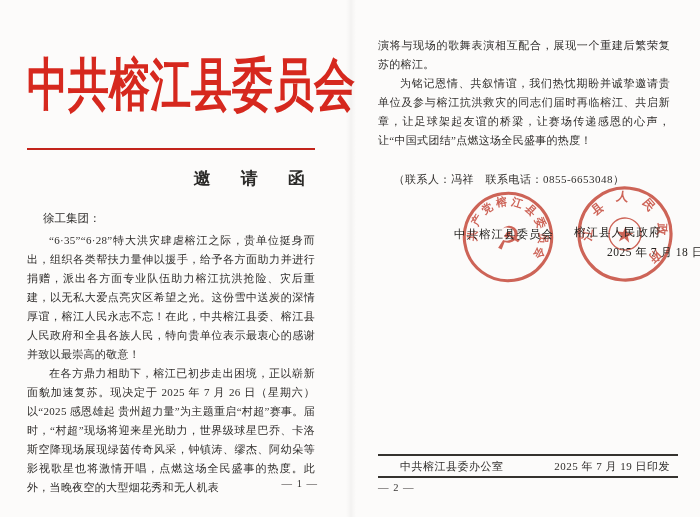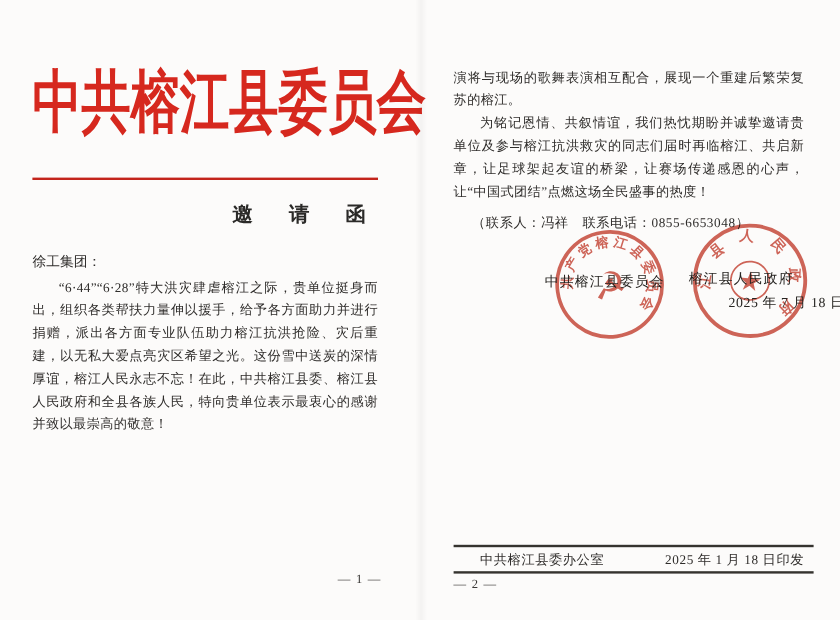--- a/index.html
+++ b/index.html
@@ -39,37 +39,37 @@
   .doc-title {
     margin-top:17px;
     text-align:right;
     font-size:17px;
     font-weight:600;
     letter-spacing:10px;
     text-indent:10px;
     color:#2b2a28;
     font-family:Liberation Mono, monospace;
   }
-  .salutation { margin-top:21px; font-size:11.5px; }
+  .salutation { margin-top:21px; font-size:11.5px;margin-left:16px; }
   .body-para {
     font-size:11px;
     line-height:19px;
     text-align:justify;
     text-indent:2em;
     letter-spacing:0.3px;
   }
   .para-gap { margin-top:5px; }
   .page-num-1 {
     position:absolute; right:32px; bottom:28px;
     font-size:10.5px; letter-spacing:1px; color:#3a3836;
   }
 
   
-  .cont-para { margin-top:56px; text-indent:0; }
-  .contact-line { margin-top:7px; font-size:11px; line-height:19px; text-indent:1.4em; letter-spacing:0.5px; }
+  .cont-para { margin-top:36px; text-indent:0; }
+  .contact-line { margin-top:20px; font-size:11px; line-height:19px; text-indent:1.4em; letter-spacing:0.5px; }
 
   .seal {
     position:absolute;
     mix-blend-mode:multiply;
     opacity:0.85;
   }
   .seal-ring { fill:none; stroke:#c84a3c; stroke-width:3.2; }
   .seal-text { fill:#c84a3c; font-size:11.5px; font-weight:600; font-family:"Liberation Serif","DejaVu Serif",serif; }
   .seal-text-wide { letter-spacing:3.2px; }
   .seal-text-sparse { font-size:12px; letter-spacing:13px; }
@@ -103,21 +103,22 @@
 <body>
 
 <div class="scan">
 
   <div class="page page-left">
     <div class="inner-l">
       <div class="agency-title">中共榕江县委员会</div>
       <div class="red-rule"></div>
       <div class="doc-title">邀 请 函</div>
       <div class="salutation">徐工集团：</div>
-      <p class="body-para para-gap">“6·44”“6·28”特大洪灾肆虐榕江之际，贵单位挺身而出，组织各类帮扶力量伸以援手，给予各方面助力并进行捐赠，派出各方面专业队伍助力榕江抗洪抢险、灾后重建，以无私大爱点亮灾区希望之光。这份雪中送炭的深情厚谊，榕江人民永志不忘！在此，中共榕江县委、榕江县人民政府和全县各族人民，特向贵单位表示最衷心的感谢并致以最崇高的敬意！</p>
+      <p class="body-para para-gap">“6·35”“6·28”特大洪灾肆虐榕江之际，贵单位挺身而出，组织各类帮扶力量伸以援手，给予各方面助力并进行捐赠，派出各方面专业队伍助力榕江抗洪抢险、灾后重建，以无私大爱点亮灾区希望之光。这份雪中送炭的深情厚谊，榕江人民永志不忘！在此，中共榕江县委、榕江县人民政府和全县各族人民，特向贵单位表示最衷心的感谢并致以最崇高的敬意！</p>
+      <p class="body-para">在各方鼎力相助下，榕江已初步走出困境，正以崭新面貌加速复苏。现决定于 2025 年 7 月 26 日（星期六）以“2025 感恩雄起 贵州超力量”为主题重启“村超”赛事。届时，“村超”现场将迎来星光助力，世界级球星巴乔、卡洛斯空降现场展现绿茵传奇风采，钟镇涛、缪杰、阿幼朵等影视歌星也将激情开唱，点燃这场全民盛事的热度。此外，当晚夜空的大型烟花秀和无人机表</p>
     </div>
     <div class="page-num-1">— 1 —</div>
   </div>
 
   <div class="gutter"></div>
 
   <div class="page page-right">
     <div class="inner-r">
       <p class="body-para cont-para">演将与现场的歌舞表演相互配合，展现一个重建后繁荣复苏的榕江。</p>
       <p class="body-para">为铭记恩情、共叙情谊，我们热忱期盼并诚挚邀请贵单位及参与榕江抗洪救灾的同志们届时再临榕江、共启新章，让足球架起友谊的桥梁，让赛场传递感恩的心声，让“中国式团结”点燃这场全民盛事的热度！</p>
@@ -143,19 +144,19 @@
       <text class="seal-emblem" x="50" y="58" font-size="22" text-anchor="middle">★</text>
     </svg>
 
     <div class="sig-text sig-committee">中共榕江县委员会</div>
     <div class="sig-text sig-government">榕江县人民政府</div>
     <div class="sig-text sig-date">2025 年 7 月 18 日</div>
 
     <div class="footer-rule footer-rule-top"></div>
     <div class="footer-row">
       <span>中共榕江县委办公室</span>
-      <span>2025 年 1 月 18 日印发</span>
+      <span>2025 年 7 月 19 日印发</span>
     </div>
     <div class="footer-rule footer-rule-bottom"></div>
     <div class="page-num-2">— 2 —</div>
   </div>
 
 </div>
 
 </body></html>

